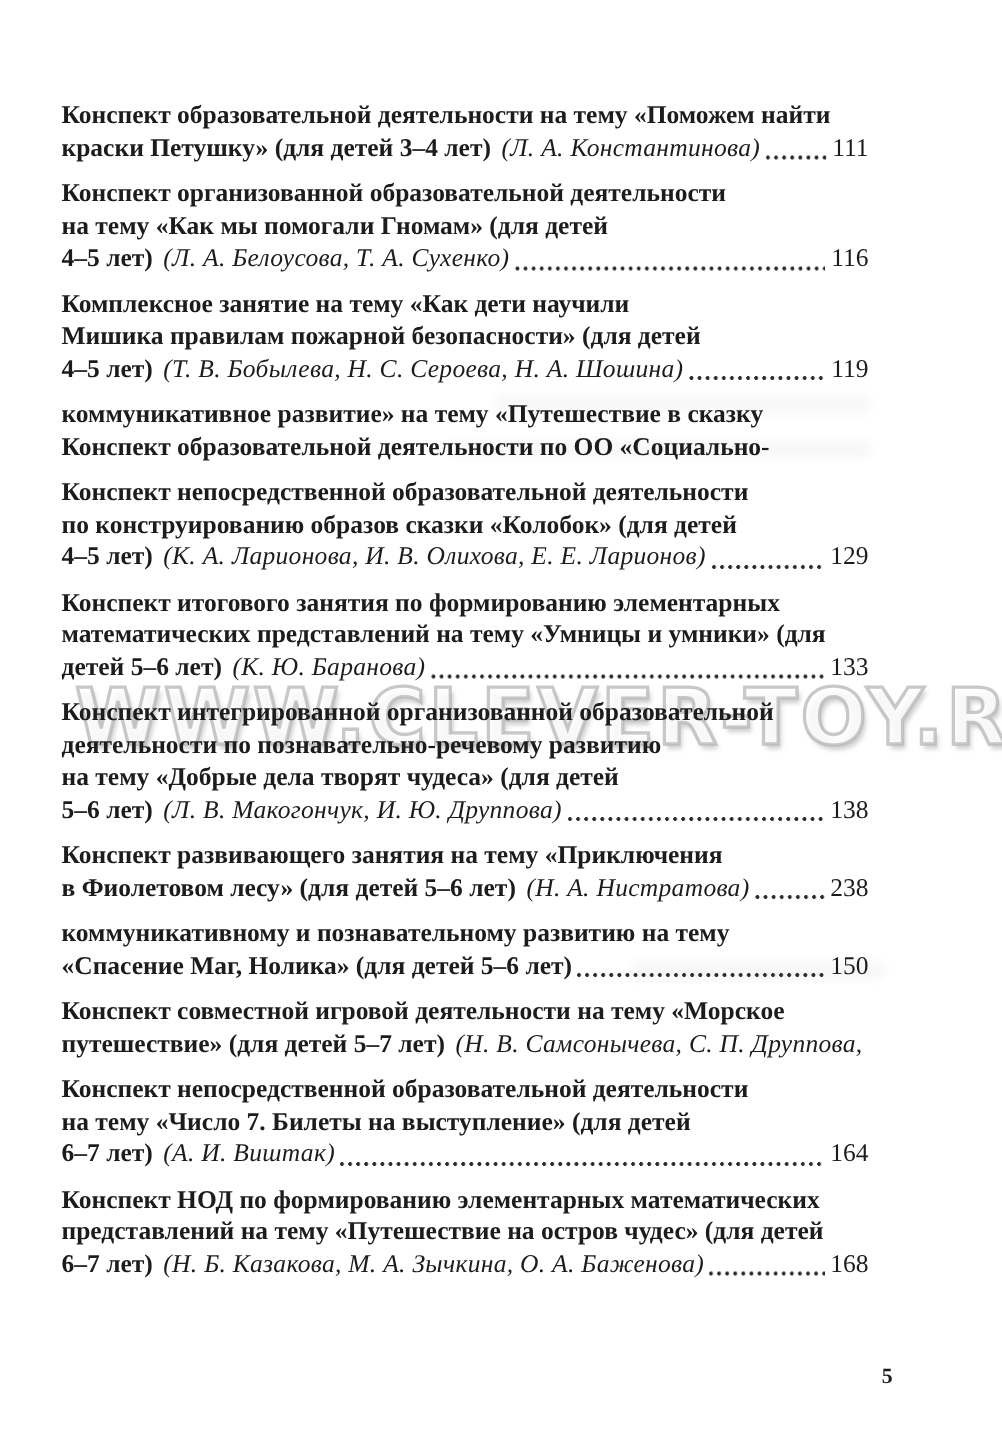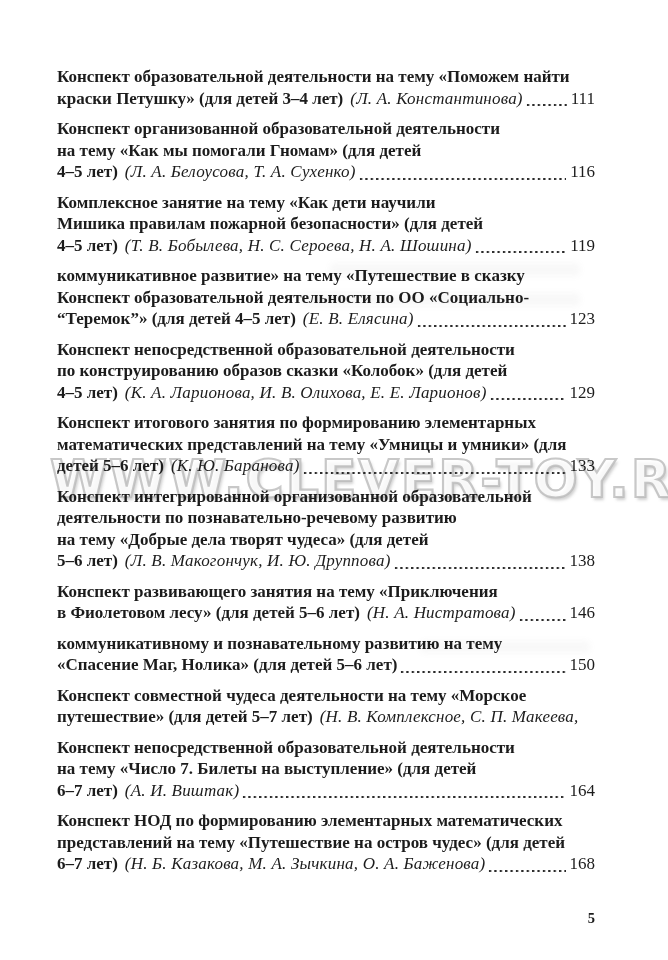--- a/index.html
+++ b/index.html
@@ -11,21 +11,21 @@
   .page {
     position: relative;
     width: 668px; height: 960px;
     background: #ffffff;
     overflow: hidden;
     color: #1c1c1c;
   }
   
   .toc {
     position: absolute;
-    left: 57px; top: 66px;
+    left: 41px; top: 66px;
     width: 538px;
     z-index: 2;
   }
   .entry { margin-bottom: 9px; }
   .line {
     display: flex;
     align-items: baseline;
     white-space: pre;
     font-size: 17px;
     line-height: 21.5px;
@@ -101,49 +101,48 @@
         <div class="line"><span class="seg b">4–5 лет)</span><span class="seg i">(Л. А. Белоусова, Т. А. Сухенко)</span><span class="dots"></span><span class="pagenum">116</span></div>
       </div>
       <div class="entry">
         <div class="line"><span class="seg b">Комплексное занятие на тему «Как дети научили</span></div>
         <div class="line"><span class="seg b">Мишика правилам пожарной безопасности» (для детей</span></div>
         <div class="line"><span class="seg b">4–5 лет)</span><span class="seg i">(Т. В. Бобылева, Н. С. Сероева, Н. А. Шошина)</span><span class="dots"></span><span class="pagenum">119</span></div>
       </div>
       <div class="entry">
         <div class="line"><span class="seg b">коммуникативное развитие» на тему «Путешествие в сказку</span></div>
         <div class="line"><span class="seg b">Конспект образовательной деятельности по ОО «Социально-</span></div>
-        <div class="line"><span class="seg b">“Теремок”» (для детей 4–5 лет)</span><span class="seg i">(Е. В. Елясина)</span><span class="dots"></span><span class="pagenum">123</span></div>
       </div>
       <div class="entry">
         <div class="line"><span class="seg b">Конспект непосредственной образовательной деятельности</span></div>
         <div class="line"><span class="seg b">по конструированию образов сказки «Колобок» (для детей</span></div>
         <div class="line"><span class="seg b">4–5 лет)</span><span class="seg i">(К. А. Ларионова, И. В. Олихова, Е. Е. Ларионов)</span><span class="dots"></span><span class="pagenum">129</span></div>
       </div>
       <div class="entry">
         <div class="line"><span class="seg b">Конспект итогового занятия по формированию элементарных</span></div>
         <div class="line"><span class="seg b">математических представлений на тему «Умницы и умники» (для</span></div>
         <div class="line"><span class="seg b">детей 5–6 лет)</span><span class="seg i">(К. Ю. Баранова)</span><span class="dots"></span><span class="pagenum">133</span></div>
       </div>
       <div class="entry">
         <div class="line"><span class="seg b">Конспект интегрированной организованной образовательной</span></div>
         <div class="line"><span class="seg b">деятельности по познавательно-речевому развитию</span></div>
         <div class="line"><span class="seg b">на тему «Добрые дела творят чудеса» (для детей</span></div>
         <div class="line"><span class="seg b">5–6 лет)</span><span class="seg i">(Л. В. Макогончук, И. Ю. Друппова)</span><span class="dots"></span><span class="pagenum">138</span></div>
       </div>
       <div class="entry">
         <div class="line"><span class="seg b">Конспект развивающего занятия на тему «Приключения</span></div>
-        <div class="line"><span class="seg b">в Фиолетовом лесу» (для детей 5–6 лет)</span><span class="seg i">(Н. А. Нистратова)</span><span class="dots"></span><span class="pagenum">146</span></div>
+        <div class="line"><span class="seg b">в Фиолетовом лесу» (для детей 5–6 лет)</span><span class="seg i">(Н. А. Нистратова)</span><span class="dots"></span><span class="pagenum">238</span></div>
       </div>
       <div class="entry">
         <div class="line"><span class="seg b">коммуникативному и познавательному развитию на тему</span></div>
         <div class="line"><span class="seg b">«Спасение Маг, Нолика» (для детей 5–6 лет)</span><span class="dots"></span><span class="pagenum">150</span></div>
       </div>
       <div class="entry">
-        <div class="line"><span class="seg b">Конспект совместной чудеса деятельности на тему «Морское</span></div>
-        <div class="line"><span class="seg b">путешествие» (для детей 5–7 лет)</span><span class="seg i">(Н. В. Комплексное, С. П. Макеева,</span></div>
+        <div class="line"><span class="seg b">Конспект совместной игровой деятельности на тему «Морское</span></div>
+        <div class="line"><span class="seg b">путешествие» (для детей 5–7 лет)</span><span class="seg i">(Н. В. Самсонычева, С. П. Друппова,</span></div>
       </div>
       <div class="entry">
         <div class="line"><span class="seg b">Конспект непосредственной образовательной деятельности</span></div>
         <div class="line"><span class="seg b">на тему «Число 7. Билеты на выступление» (для детей</span></div>
         <div class="line"><span class="seg b">6–7 лет)</span><span class="seg i">(А. И. Виштак)</span><span class="dots"></span><span class="pagenum">164</span></div>
       </div>
       <div class="entry">
         <div class="line"><span class="seg b">Конспект НОД по формированию элементарных математических</span></div>
         <div class="line"><span class="seg b">представлений на тему «Путешествие на остров чудес» (для детей</span></div>
         <div class="line"><span class="seg b">6–7 лет)</span><span class="seg i">(Н. Б. Казакова, М. А. Зычкина, О. А. Баженова)</span><span class="dots"></span><span class="pagenum">168</span></div>

